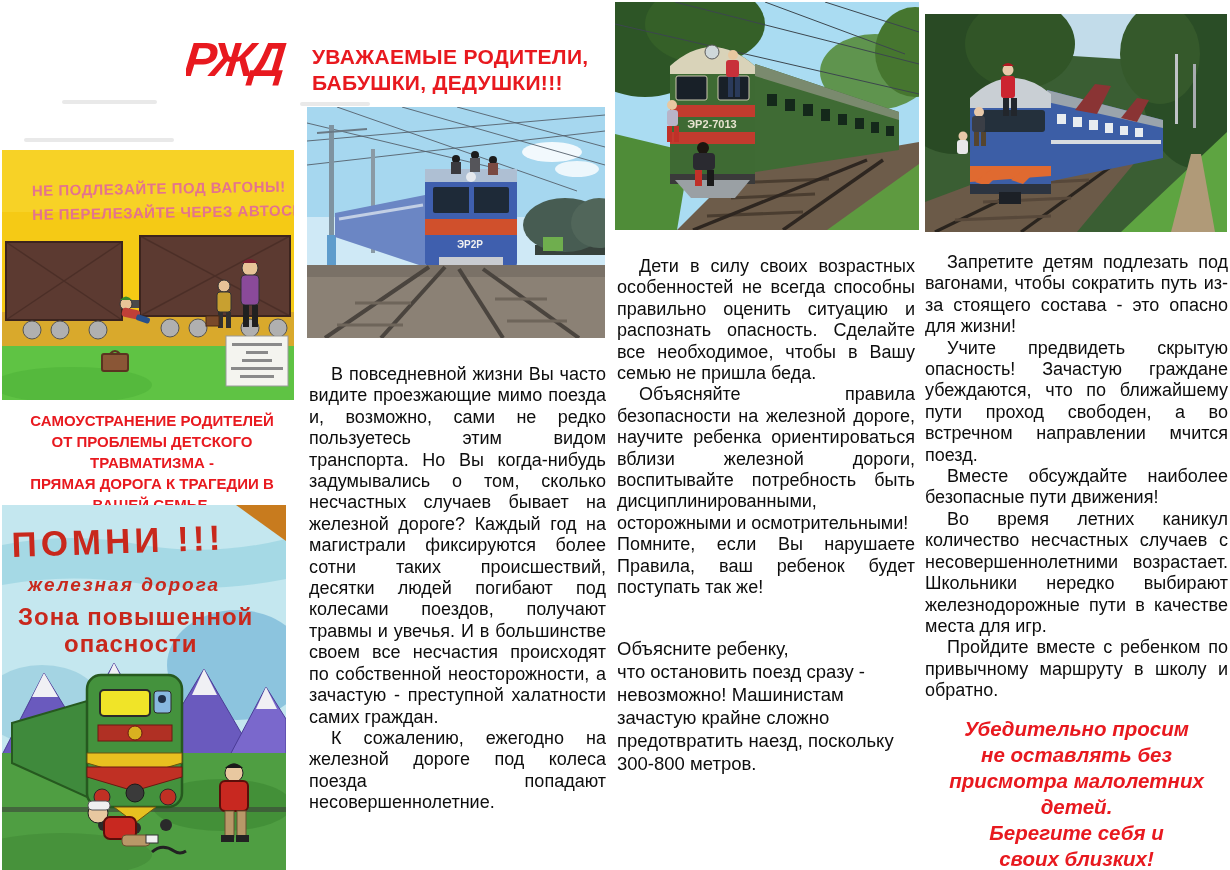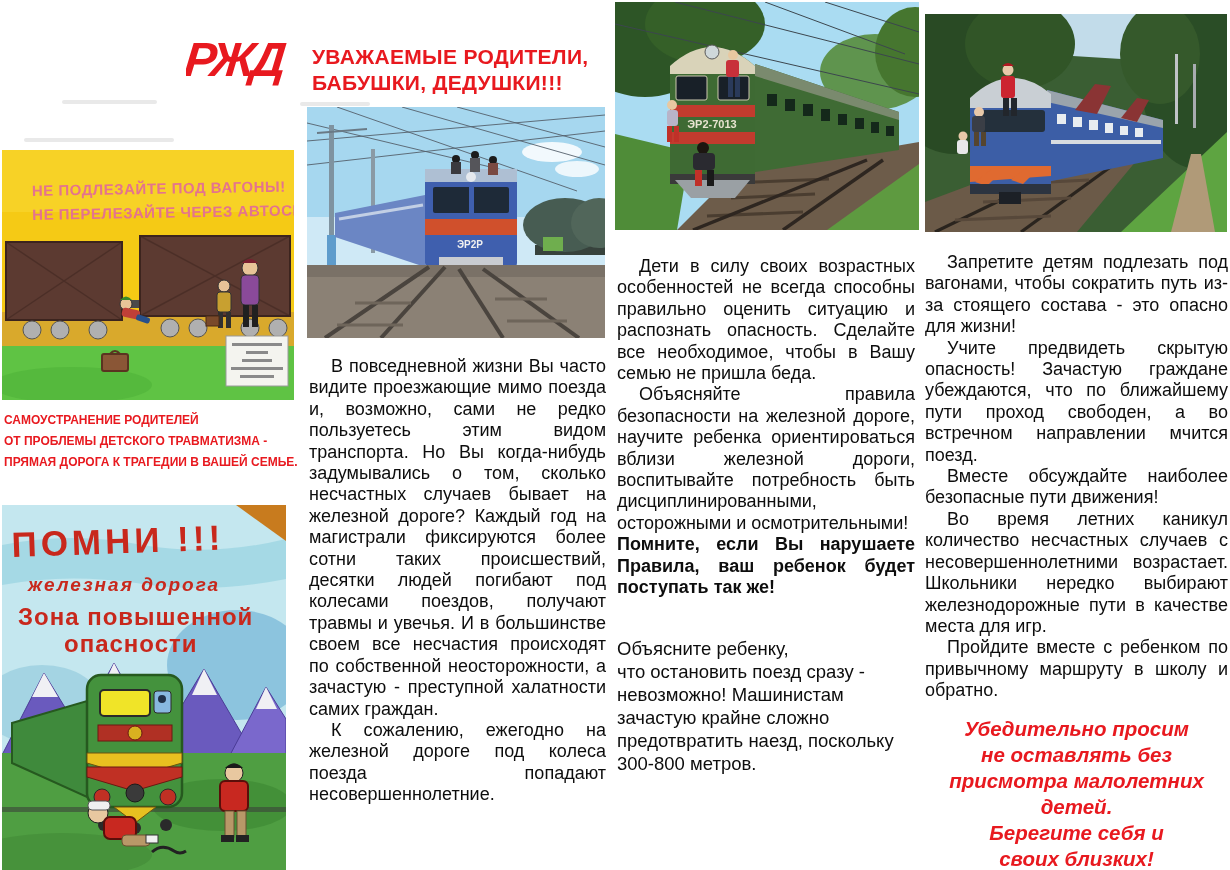--- a/index.html
+++ b/index.html
@@ -1,24 +1,24 @@
 <!DOCTYPE html>
 <html><head>
 <meta charset="utf-8">
 <style>
   html,body{margin:0;padding:0;background:#777;}
   .page{position:relative;width:1230px;height:870px;background:#ffffff;overflow:hidden;
         font-family:"Liberation Sans", sans-serif;color:#0d0d0d;margin:0 auto;}
   .abs{position:absolute;}
   :root{--red:#e8191f;--draw-red:#c8281c;--pink:#e4738e;}
   .heading{color:var(--red);font-weight:bold;font-size:21px;line-height:26px;letter-spacing:.3px;}
-  .warning{color:var(--red);font-weight:bold;font-size:12px;line-height:21px;text-align:left;}
+  .warning{color:var(--red);font-weight:bold;font-size:15px;line-height:21px;text-align:center;}
   .body-text{font-size:18px;line-height:21.4px;text-align:justify;}
   .body-text p{margin:0;text-indent:22px;}
-  .bold-note{font-weight:bold;margin-top:9px;text-indent:0 !important;}
+  .bold-note{font-weight:normal;margin-top:9px;text-indent:0 !important;}
   .center-note{margin-top:38px;font-size:18.5px;line-height:23px;}
   .plea{color:var(--red);font-weight:bold;font-style:italic;font-size:20.5px;line-height:26px;text-align:center;margin-top:14px;}
   .noise{position:absolute;background:#e9e9e9;border-radius:2px;}
   svg text{font-family:"Liberation Sans", sans-serif;}
 </style>
 </head>
 <body>
 
 <div class="page">
 
@@ -233,21 +233,21 @@
         <line x1="272" y1="231" x2="176" y2="162"></line>
     </g>
     <g stroke="#6e655a" stroke-width="3">
       <line x1="30" y1="218" x2="96" y2="218"></line>
         <line x1="48" y1="196" x2="104" y2="196"></line>
       <line x1="200" y1="214" x2="260" y2="214"></line>
         <line x1="188" y1="192" x2="240" y2="192"></line>
     </g>
   </svg>
 
-  <div class="abs body-text" style="left:309px;top:356px;width:297px;">
+  <div class="abs body-text" style="left:309px;top:364px;width:297px;">
     <p>В повседневной жизни Вы часто видите проезжающие мимо поезда и, возможно, сами не редко пользуетесь этим видом транспорта. Но Вы когда-нибудь задумывались о том, сколько несчастных случаев бывает на железной дороге? Каждый год на магистрали фиксируются более сотни таких происшествий, десятки людей погибают под колесами поездов, получают травмы и увечья. И в большинстве своем все несчастия происходят по собственной неосторожности, а зачастую - преступной халатности самих граждан.</p>
     <p>К сожалению, ежегодно на железной дороге под колеса поезда попадают несовершеннолетние.</p>
   </div>
 
   <svg class="abs" style="left:615px;top:2px;" width="304" height="228" viewBox="0 0 304 228">
     <rect width="304" height="228" fill="#aadcf2"></rect>
     <g>
       <ellipse cx="30" cy="40" rx="70" ry="55" fill="#2d5526"></ellipse>
       <ellipse cx="90" cy="22" rx="60" ry="40" fill="#356028"></ellipse>
       <ellipse cx="260" cy="70" rx="55" ry="38" fill="#568c3c" opacity="0.9"></ellipse>

